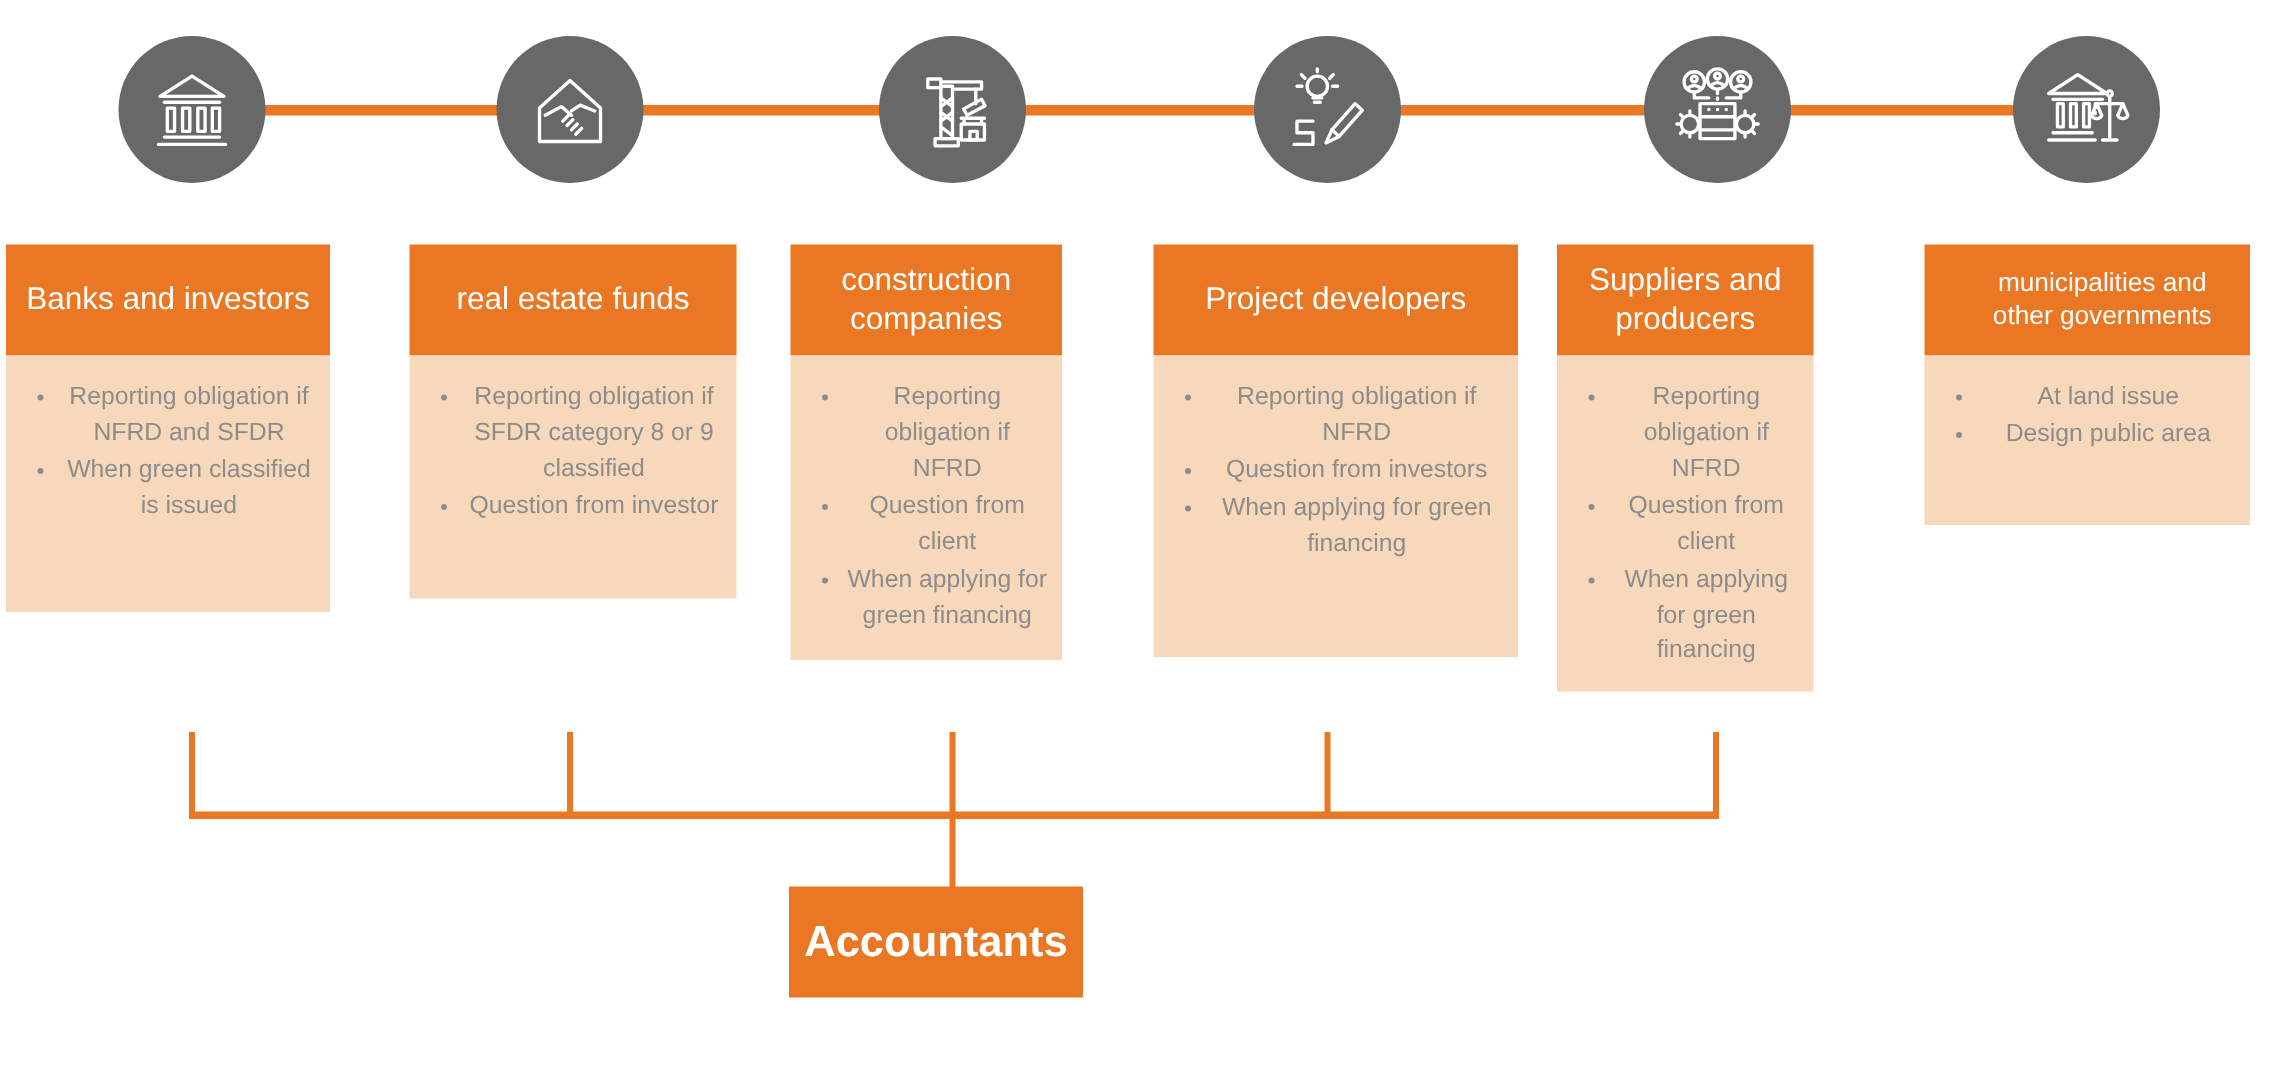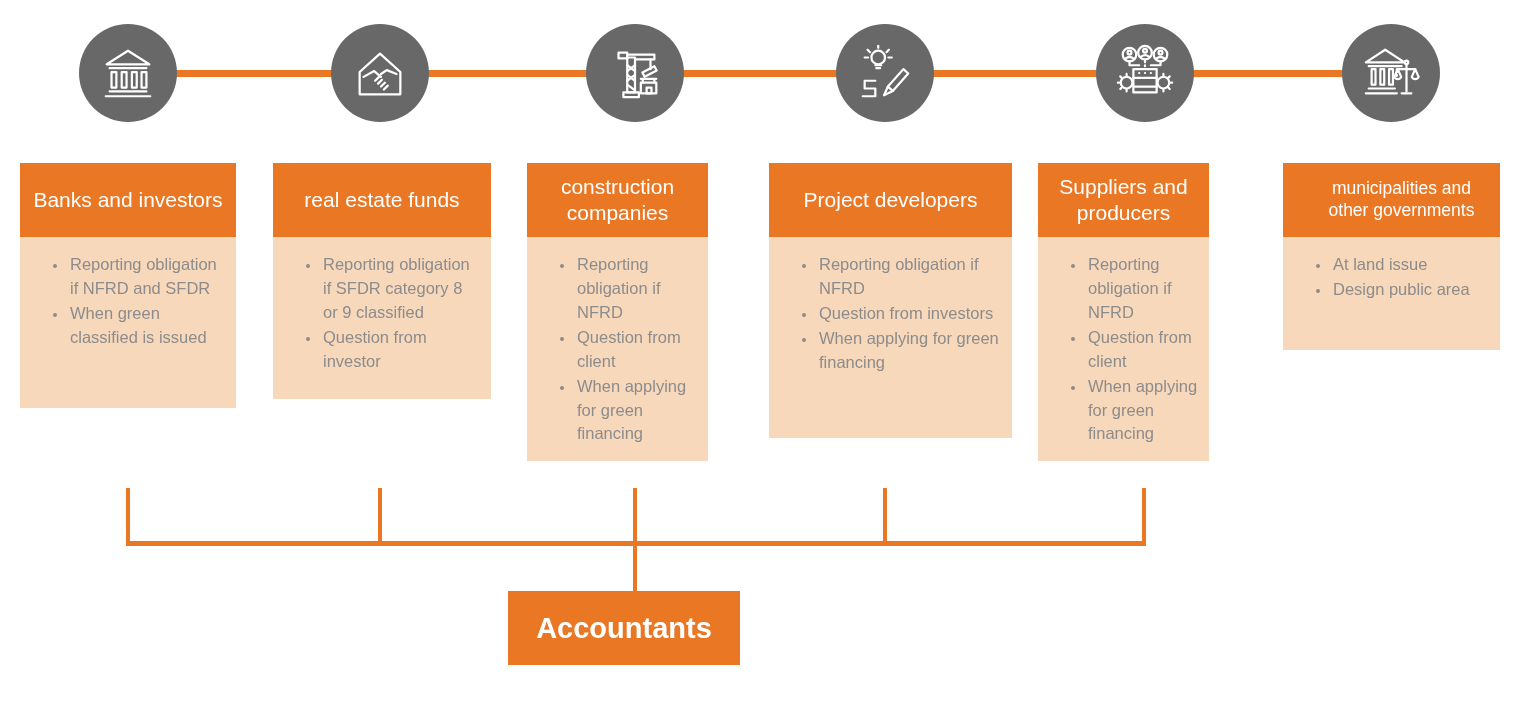--- a/index.html
+++ b/index.html
@@ -14,55 +14,55 @@
   
   .circle{position:absolute;top:24px;width:98px;height:98px;border-radius:50%;
           background:#686868;z-index:2;display:flex;align-items:center;justify-content:center;}
   .circle svg{width:62px;height:62px;stroke:#ffffff;fill:none;
               stroke-width:2.3;stroke-linecap:round;stroke-linejoin:round;}
   .circle.p1{left:79px;}  .circle.p2{left:331px;} .circle.p3{left:586px;}
   .circle.p4{left:836px;} .circle.p5{left:1096px;}.circle.p6{left:1342px;}
 
   
   .col{position:absolute;top:163px;}
-  .col.c1{left:20px;width:216px;}
+  .col.c1{left:4px;width:216px;}
   .col.c2{left:273px;width:218px;}
   .col.c3{left:527px;width:181px;}
   .col.c4{left:769px;width:243px;}
   .col.c5{left:1038px;width:171px;}
   .col.c6{left:1283px;width:217px;}
 
   .col-title{height:74px;background:#E97723;color:#ffffff;display:flex;
              align-items:center;justify-content:center;text-align:center;
              font-size:21px;line-height:1.25;padding:0 8px;box-sizing:border-box;}
   .c6 .col-title{font-size:17.5px;padding-left:28px;}
 
   .col-body{background:#F8D8BB;box-sizing:border-box;}
   .c1 .col-body{min-height:171px;} .c2 .col-body{min-height:162px;}
   .c3 .col-body{min-height:203px;} .c4 .col-body{min-height:201px;}
   .c5 .col-body{min-height:200px;} .c6 .col-body{min-height:113px;}
 
   .col-body ul{margin:0;padding:16px 10px 14px 36px;list-style:disc;}
-  .col-body li{color:#8C8C8C;font-size:16.5px;line-height:1.45;margin:0 0 1px 12px;
-               padding-left:2px;}
+  .col-body li{color:#8C8C8C;font-size:16.5px;line-height:1.45;margin:0 0 1px 0;
+               padding-left:2px;text-align:center;}
   .col-body li::marker{color:#8C8C8C;font-size:14px;}
 
   
   .line{position:absolute;background:#E97723;}
   .stub{width:4px;top:488px;height:55px;}
   .stub.s1{left:126px;height:58px;}
   .stub.s2{left:378px;}
   .stub.s3{left:633px;}
   .stub.s4{left:883px;}
   .stub.s5{left:1142px;height:58px;}
   .hbar{left:126px;top:541px;width:1020px;height:5px;}
   .drop{left:633px;top:546px;width:4px;height:46px;}
 
   
-  .accountants{position:absolute;left:508px;top:591px;width:232px;height:74px;
+  .accountants{position:absolute;left:526px;top:591px;width:196px;height:74px;
                background:#E97723;color:#ffffff;display:flex;align-items:center;
                justify-content:center;font-size:29px;font-weight:bold;z-index:3;}
 </style>
 </head>
 <body>
 
 <div class="stage">
 
   <div class="connector"></div>
 

